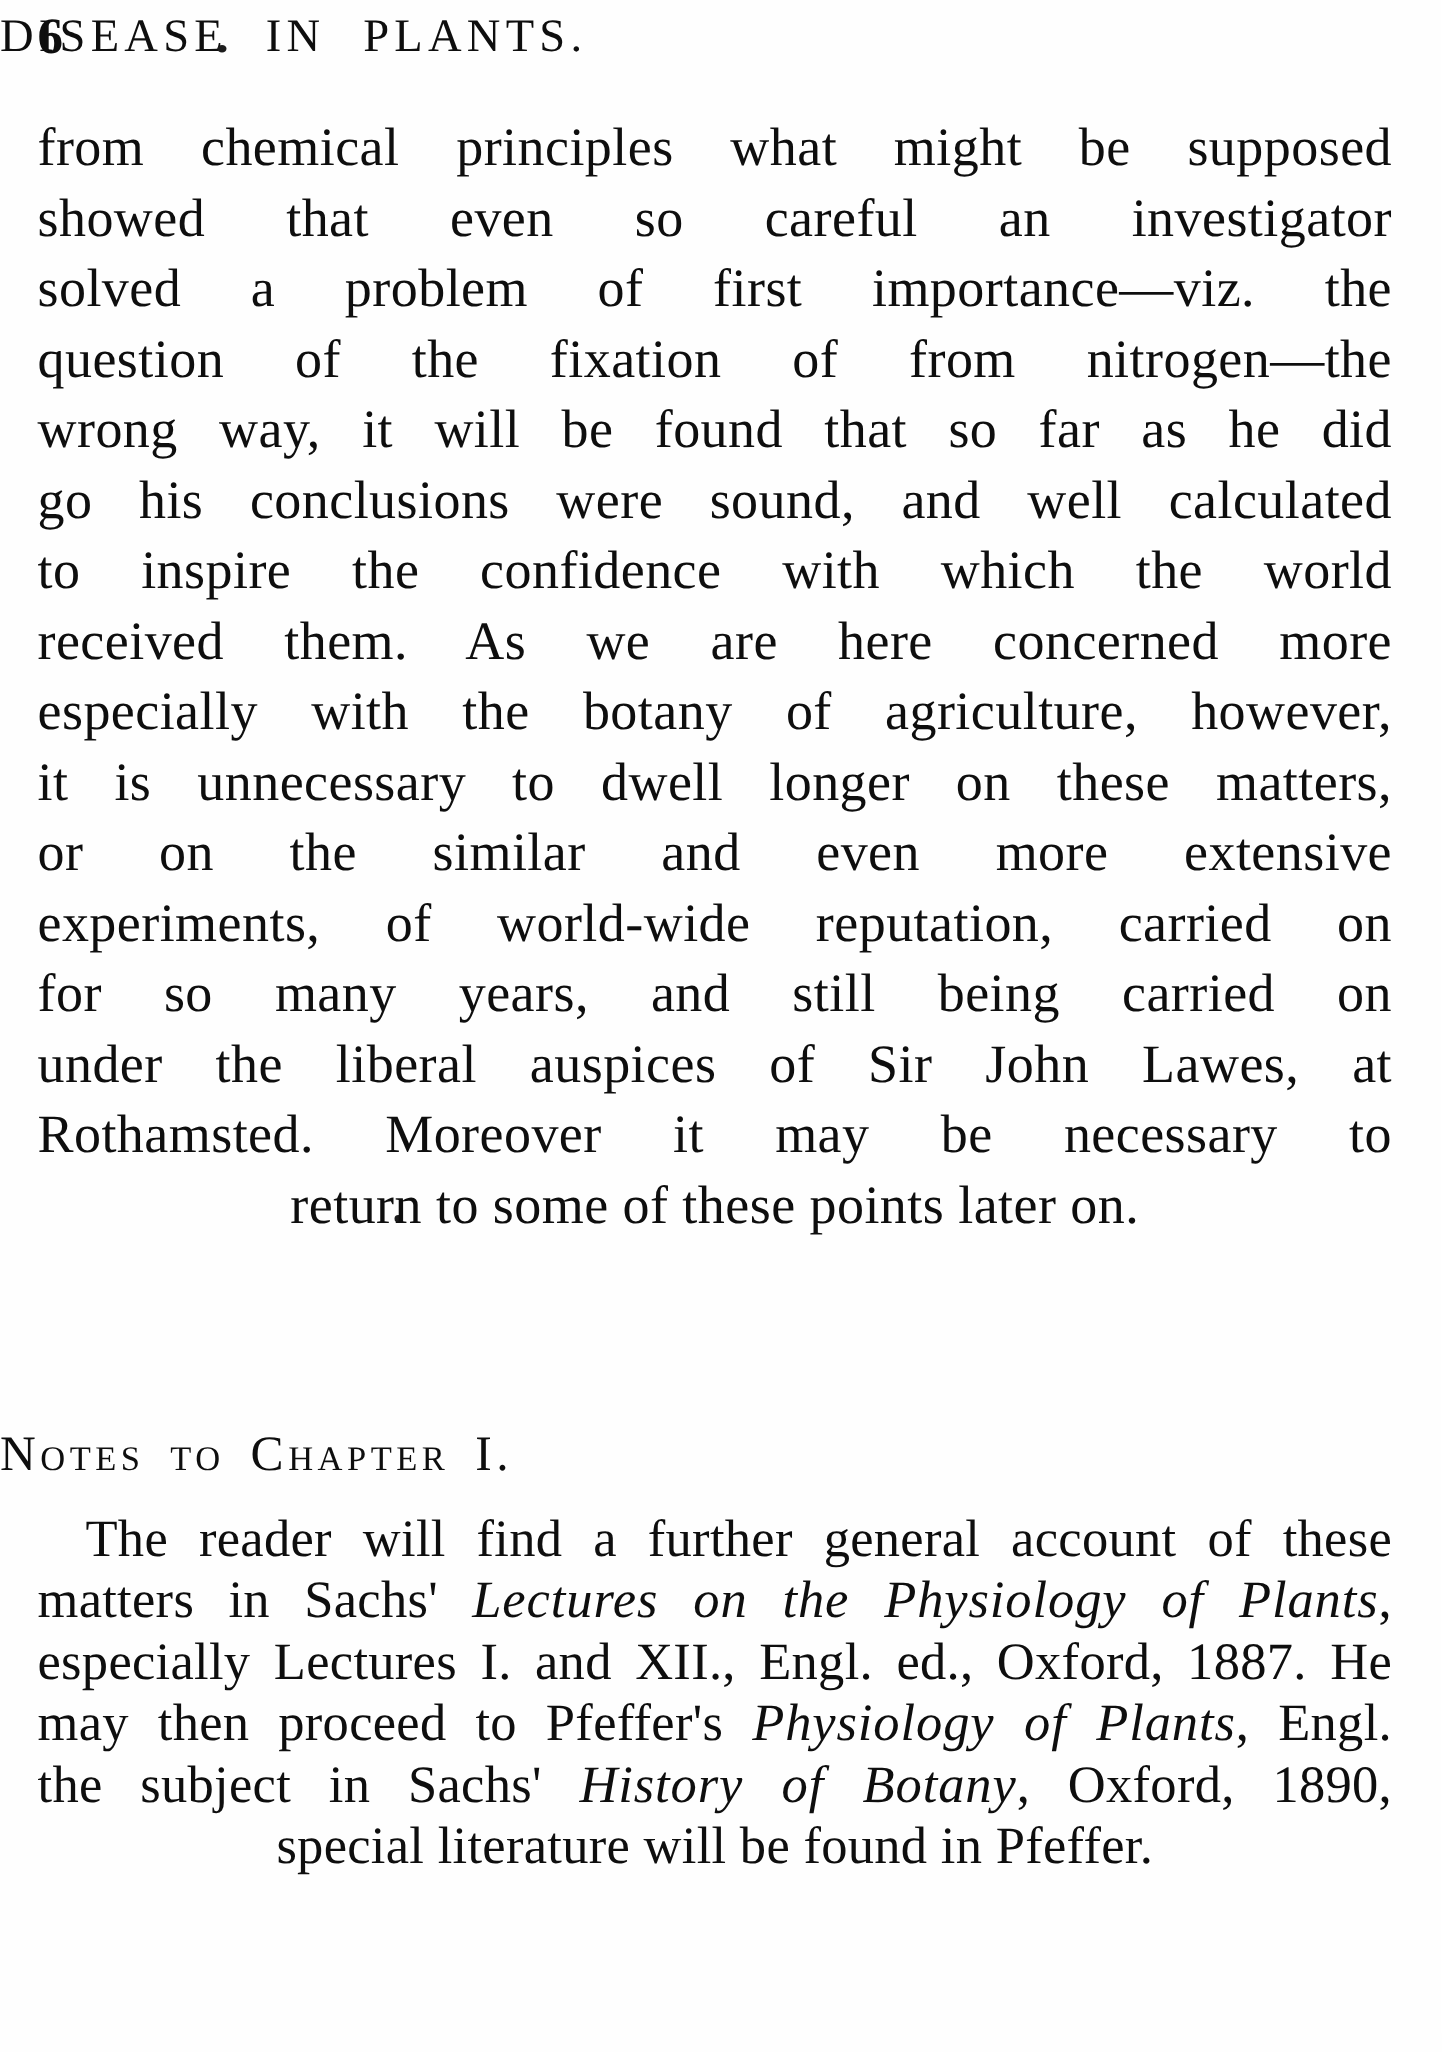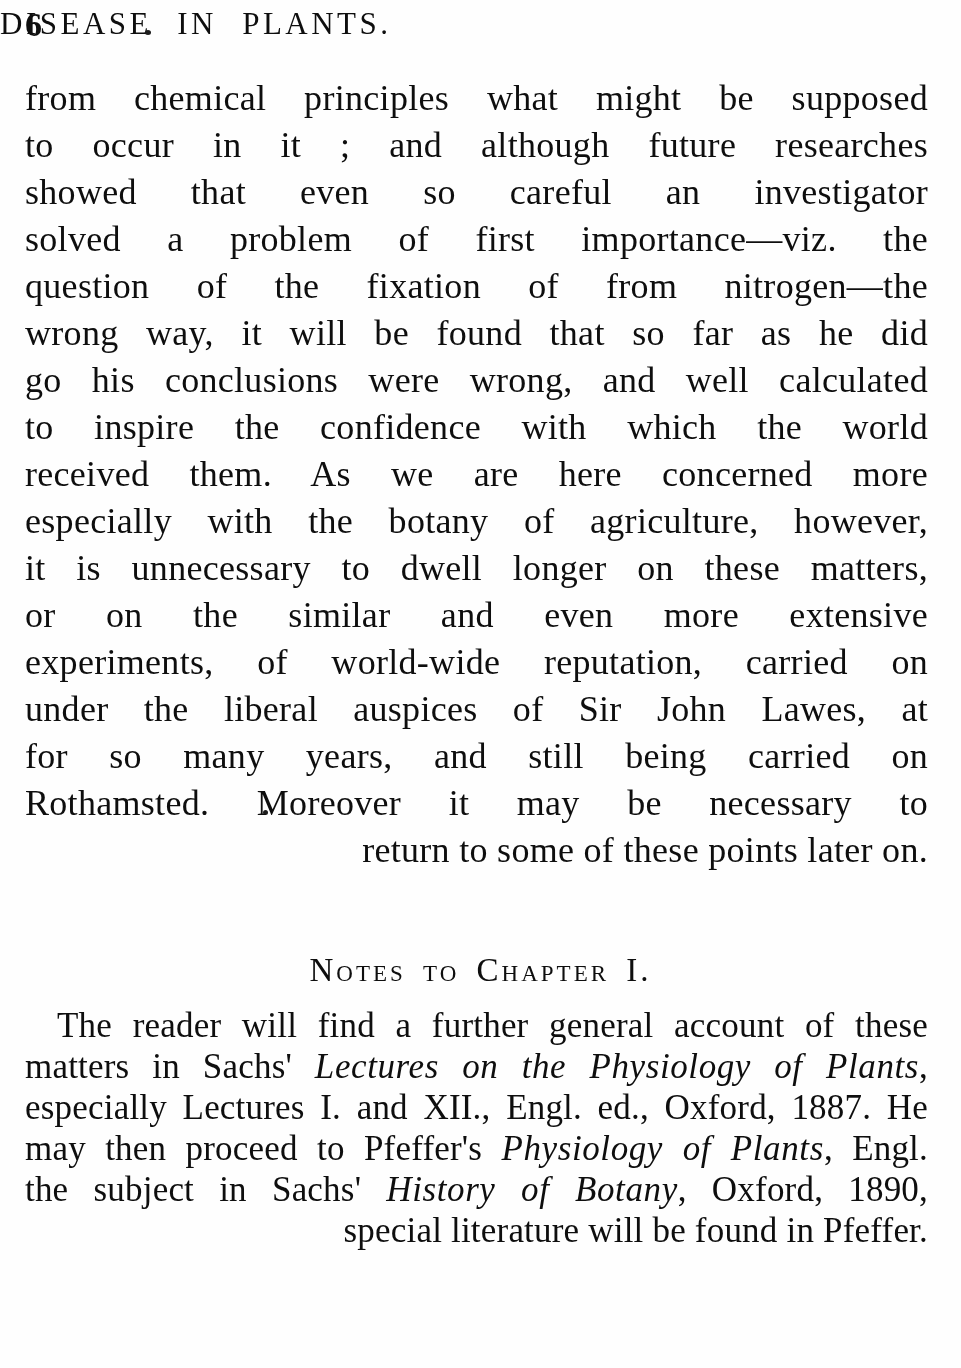--- a/index.html
+++ b/index.html
@@ -52,40 +52,39 @@
     line-height: 47px;
     letter-spacing: 0.3px;
   }
   
   .notes-heading {
     position: absolute;
     top: 950px;
     left: 0;
     right: 0;
     margin: 0;
-    text-align: center;
     font-weight: normal;
     font-variant: small-caps;
     font-size: 33px;
     line-height: 40px;
     letter-spacing: 3px;
     word-spacing: 6px;
   }
   .notes {
     position: absolute;
     top: 1005px;
     left: 25px;
     width: 903px;
     font-size: 35px;
     line-height: 41px;
     letter-spacing: 0.2px;
   }
   
   .tline {
-    text-align: right;
+    text-align: center;
   }
   .tline.just {
     text-align: justify;
     text-align-last: justify;
   }
   .tline.indent {
     text-indent: 32px;
   }
   .tline em {
     font-style: italic;
@@ -109,34 +108,33 @@
   <header class="page-header">
     <span class="pagenum">6</span>
     <span class="running-title">DISEASE IN PLANTS.</span>
   </header>
 
   <div class="artifact dot1"></div>
   <div class="artifact dot2"></div>
 
   <main class="body-text">
       <div class="tline just"><span>from chemical principles what might be supposed</span></div>
-      <div class="tline just"><span>to occur in it ; and although future researches</span></div>
       <div class="tline just"><span>showed that even so careful an investigator</span></div>
       <div class="tline just"><span>solved a problem of first importance—viz. the</span></div>
       <div class="tline just"><span>question of the fixation of from nitrogen—the</span></div>
       <div class="tline just"><span>wrong way, it will be found that so far as he did</span></div>
-      <div class="tline just"><span>go his conclusions were wrong, and well calculated</span></div>
+      <div class="tline just"><span>go his conclusions were sound, and well calculated</span></div>
       <div class="tline just"><span>to inspire the confidence with which the world</span></div>
       <div class="tline just"><span>received them.  As we are here concerned more</span></div>
       <div class="tline just"><span>especially with the botany of agriculture, however,</span></div>
       <div class="tline just"><span>it is unnecessary to dwell longer on these matters,</span></div>
       <div class="tline just"><span>or on the similar and even more extensive</span></div>
       <div class="tline just"><span>experiments, of world-wide reputation, carried on</span></div>
+      <div class="tline just"><span>for so many years, and still being carried on</span></div>
       <div class="tline just"><span>under the liberal auspices of Sir John Lawes, at</span></div>
-      <div class="tline just"><span>for so many years, and still being carried on</span></div>
       <div class="tline just"><span>Rothamsted.  Moreover it may be necessary to</span></div>
       <div class="tline"><span>return to some of these points later on.</span></div>
     </main>
 
   <h2 class="notes-heading">Notes to Chapter I.</h2>
 
   <section class="notes">
       <div class="tline just indent"><span>The reader will find a further general account of these</span></div>
       <div class="tline just"><span>matters in Sachs' </span><em>Lectures on the Physiology of Plants</em><span>,</span></div>
       <div class="tline just"><span>especially Lectures I. and XII., Engl. ed., Oxford, 1887.  He</span></div>

